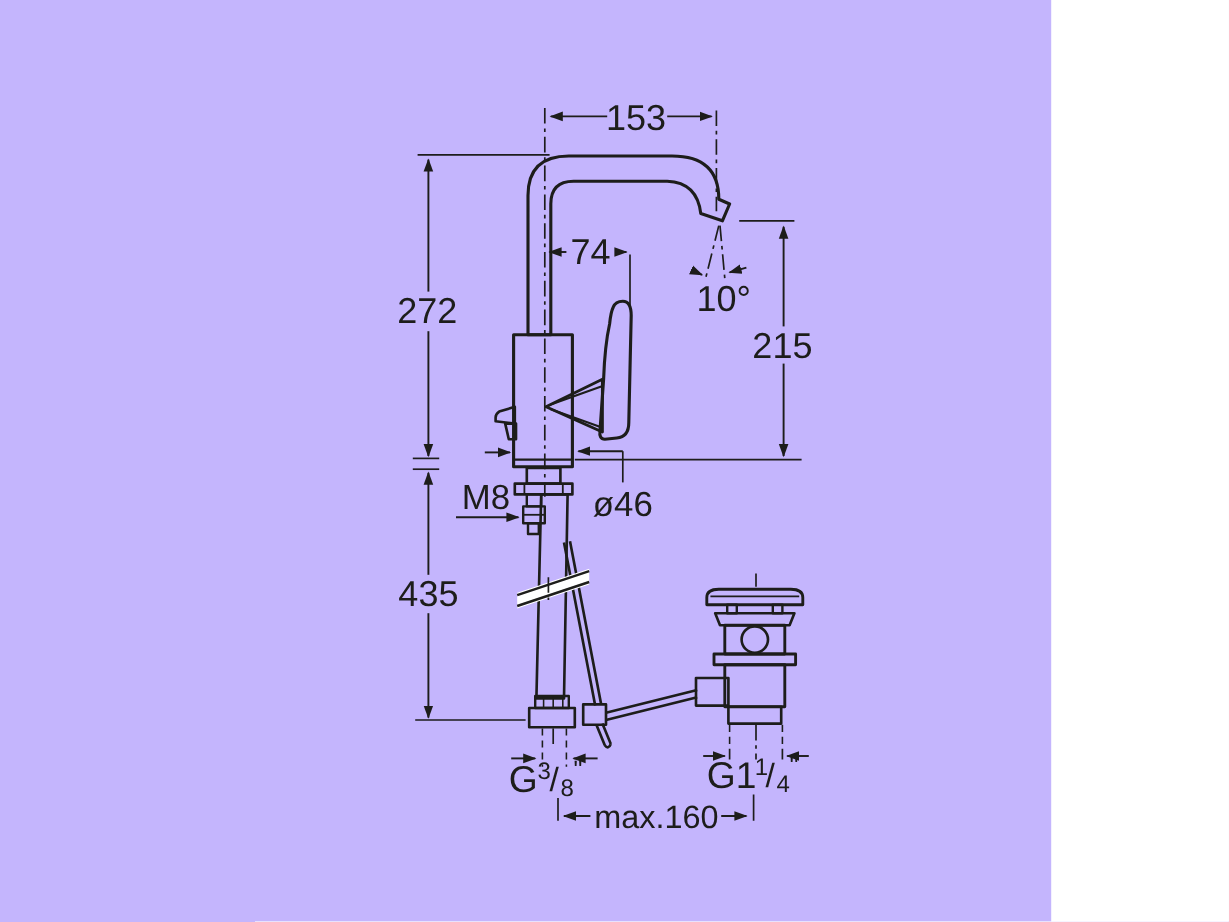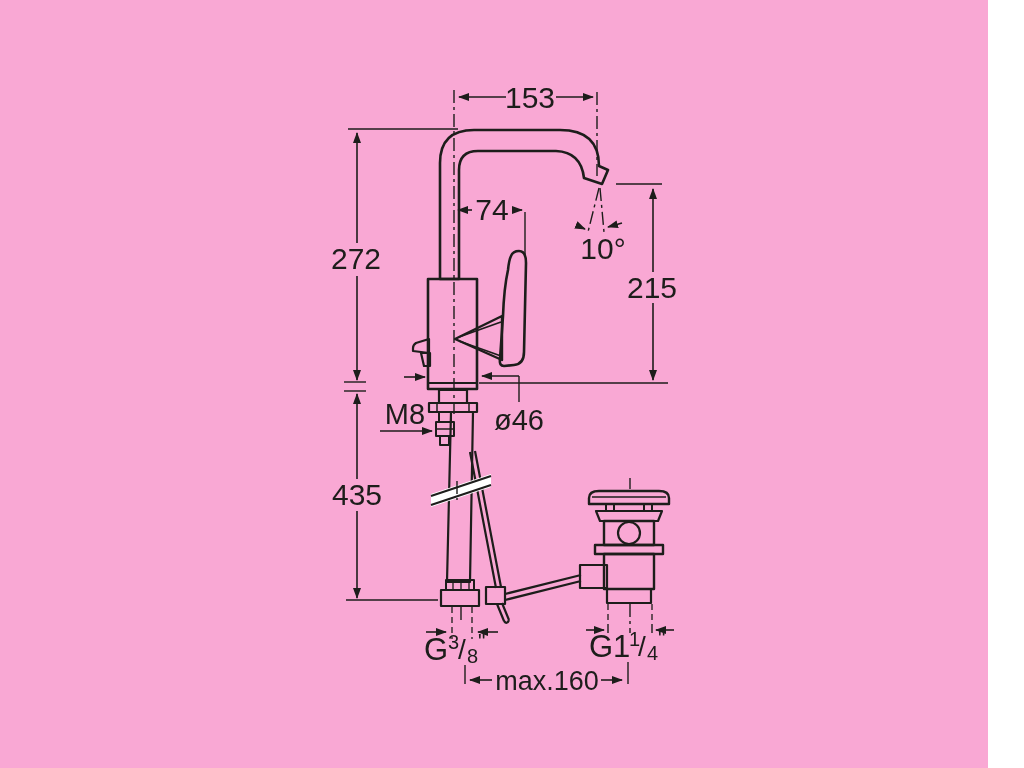--- a/index.html
+++ b/index.html
@@ -1,19 +1,19 @@
 <!DOCTYPE html>
 <html><head>
 <meta charset="utf-8">
 <style>
   html,body{margin:0;padding:0;background:#ffffff;}
   .canvas{
     position:relative;
-    width:988px;height:768px;
-    background:#f9a8d4;
+    width:876px;height:768px;
+    background:#c4b5fd;
     font-family:"Liberation Sans", sans-serif;
     overflow:hidden;
   }
   svg{position:absolute;left:0;top:0;}
   text{fill:#1d1d1b;font-family:"Liberation Sans", sans-serif;}
   .outline{stroke:#1d1d1b;stroke-linejoin:round;stroke-linecap:butt;fill:none;}
   .thin{stroke:#1d1d1b;stroke-width:1.4;fill:none;}
   .dash{stroke:#1d1d1b;stroke-width:1.3;stroke-dasharray:6 4;fill:none;}
   .cl{stroke:#1d1d1b;stroke-width:1.4;stroke-dasharray:13 4 3 4;fill:none;}
   .dim{stroke:#1d1d1b;stroke-width:1.6;fill:none;}

